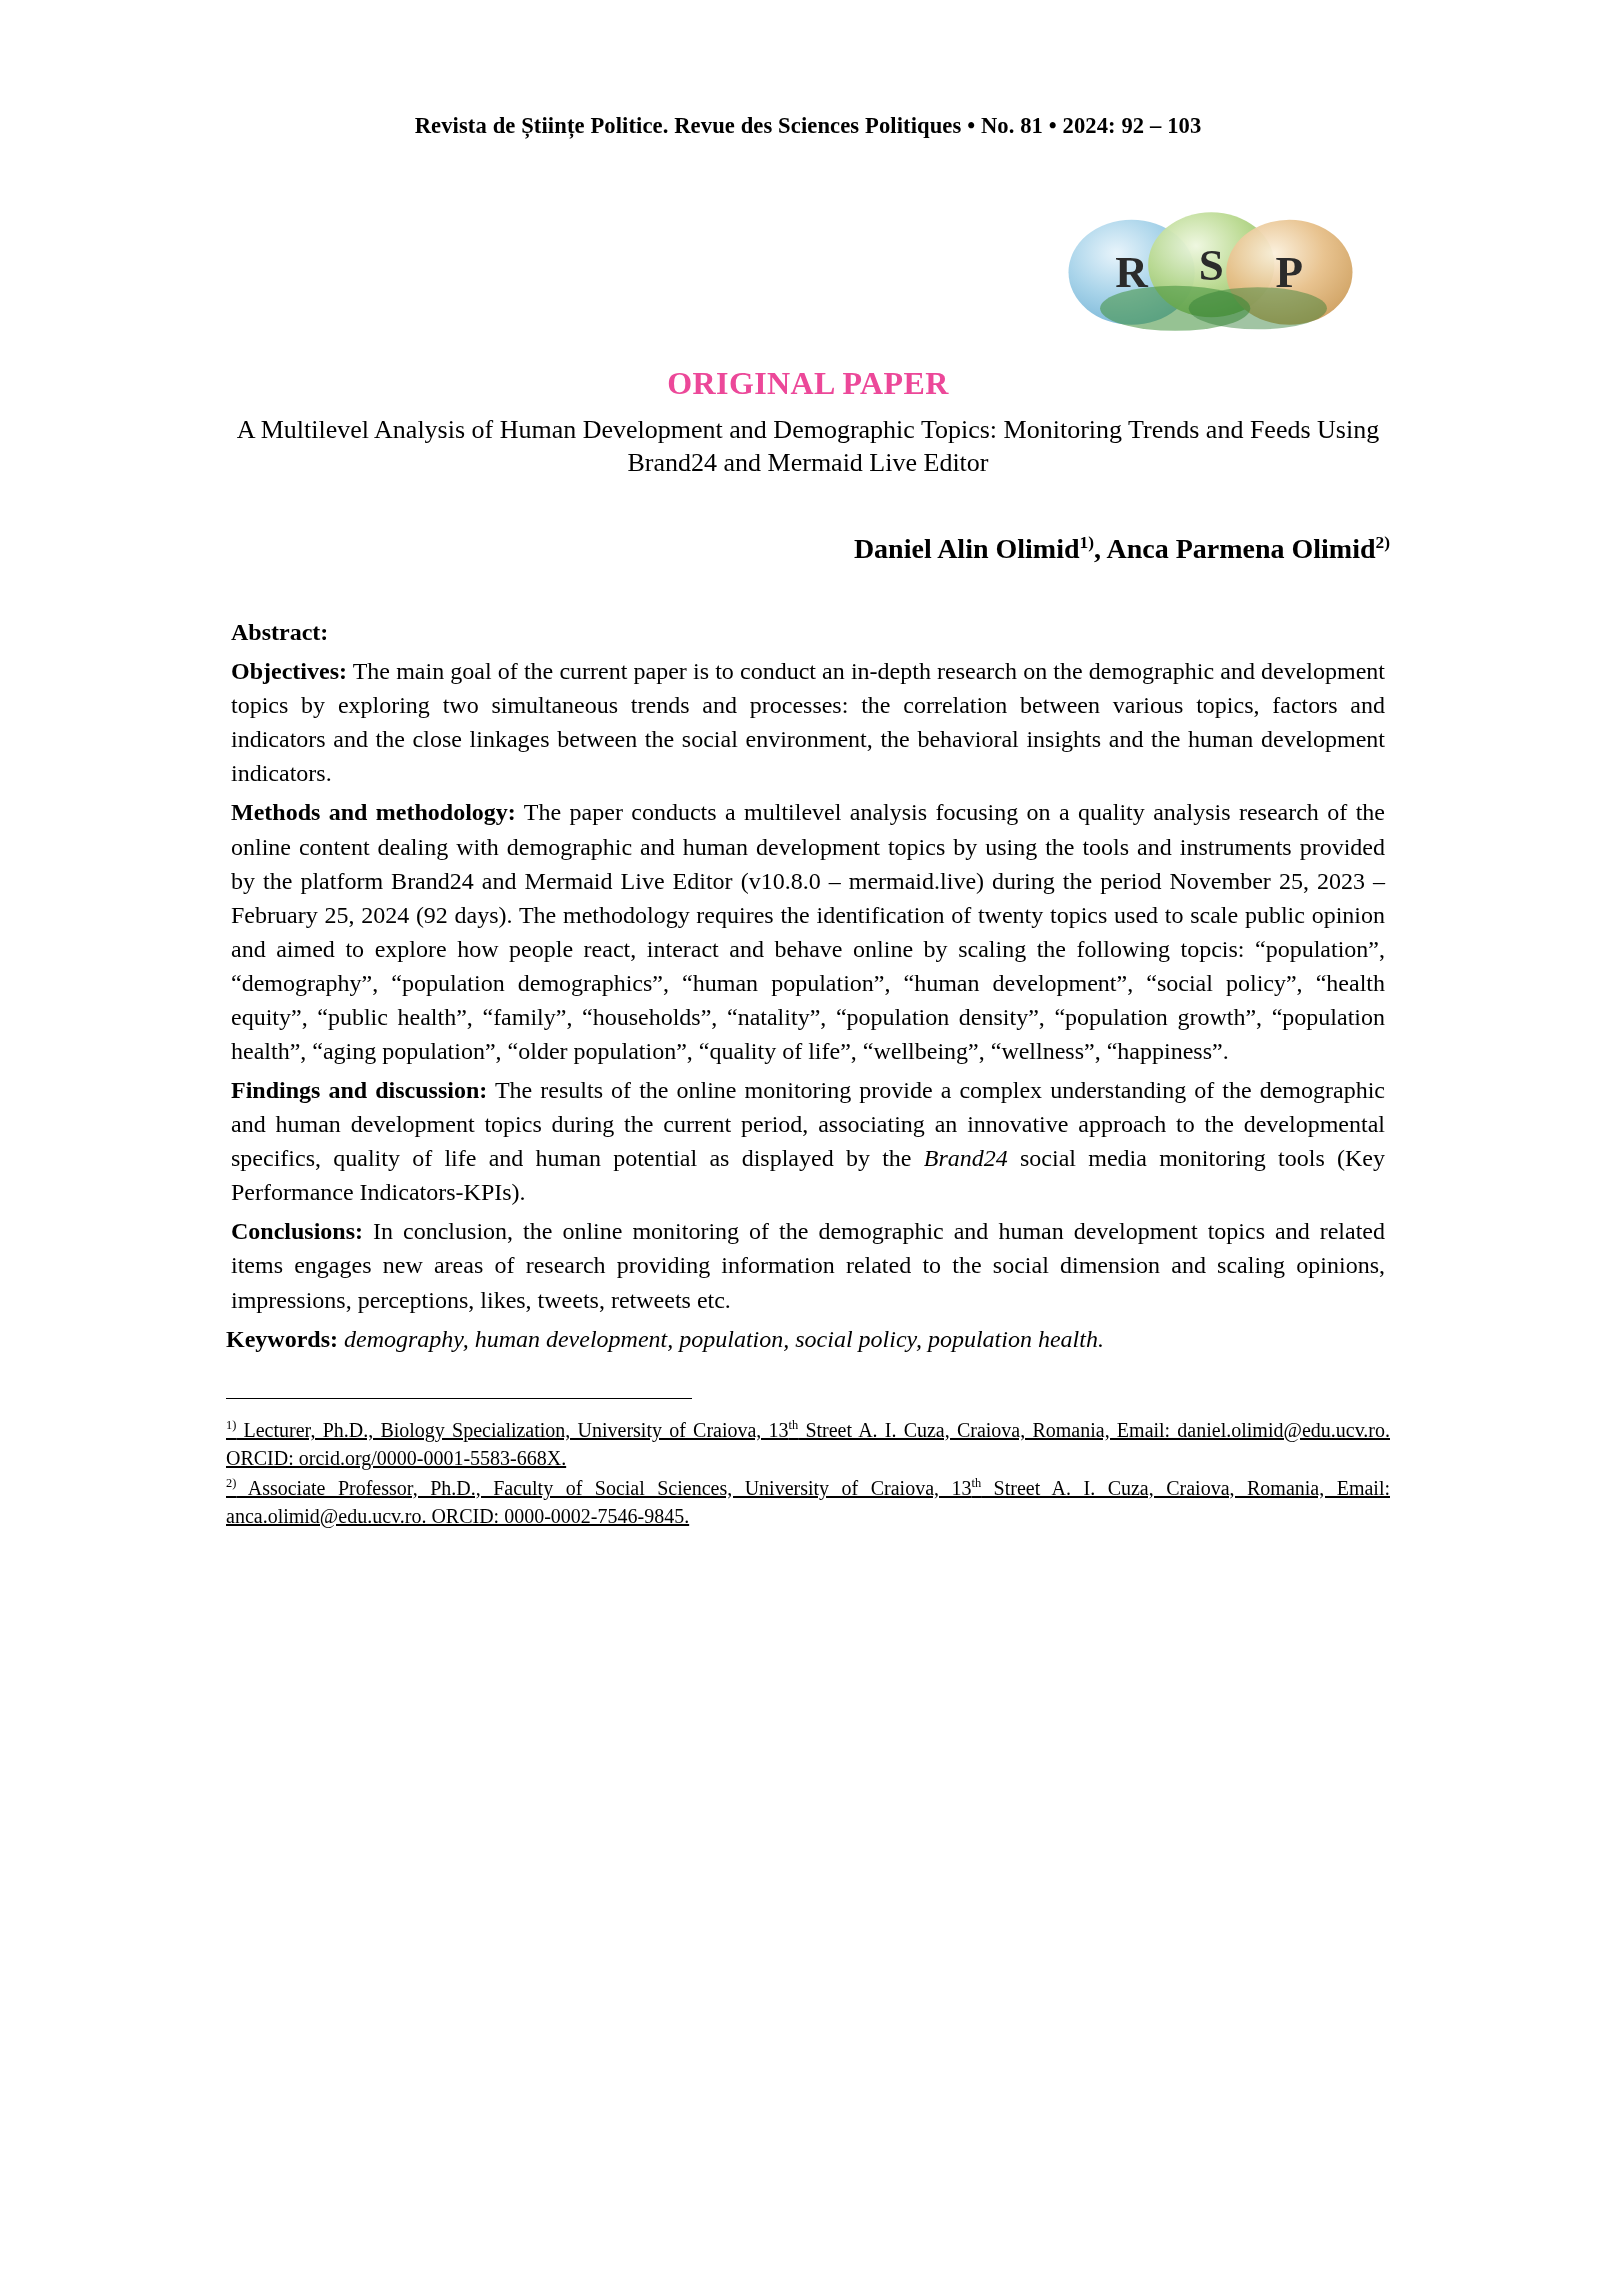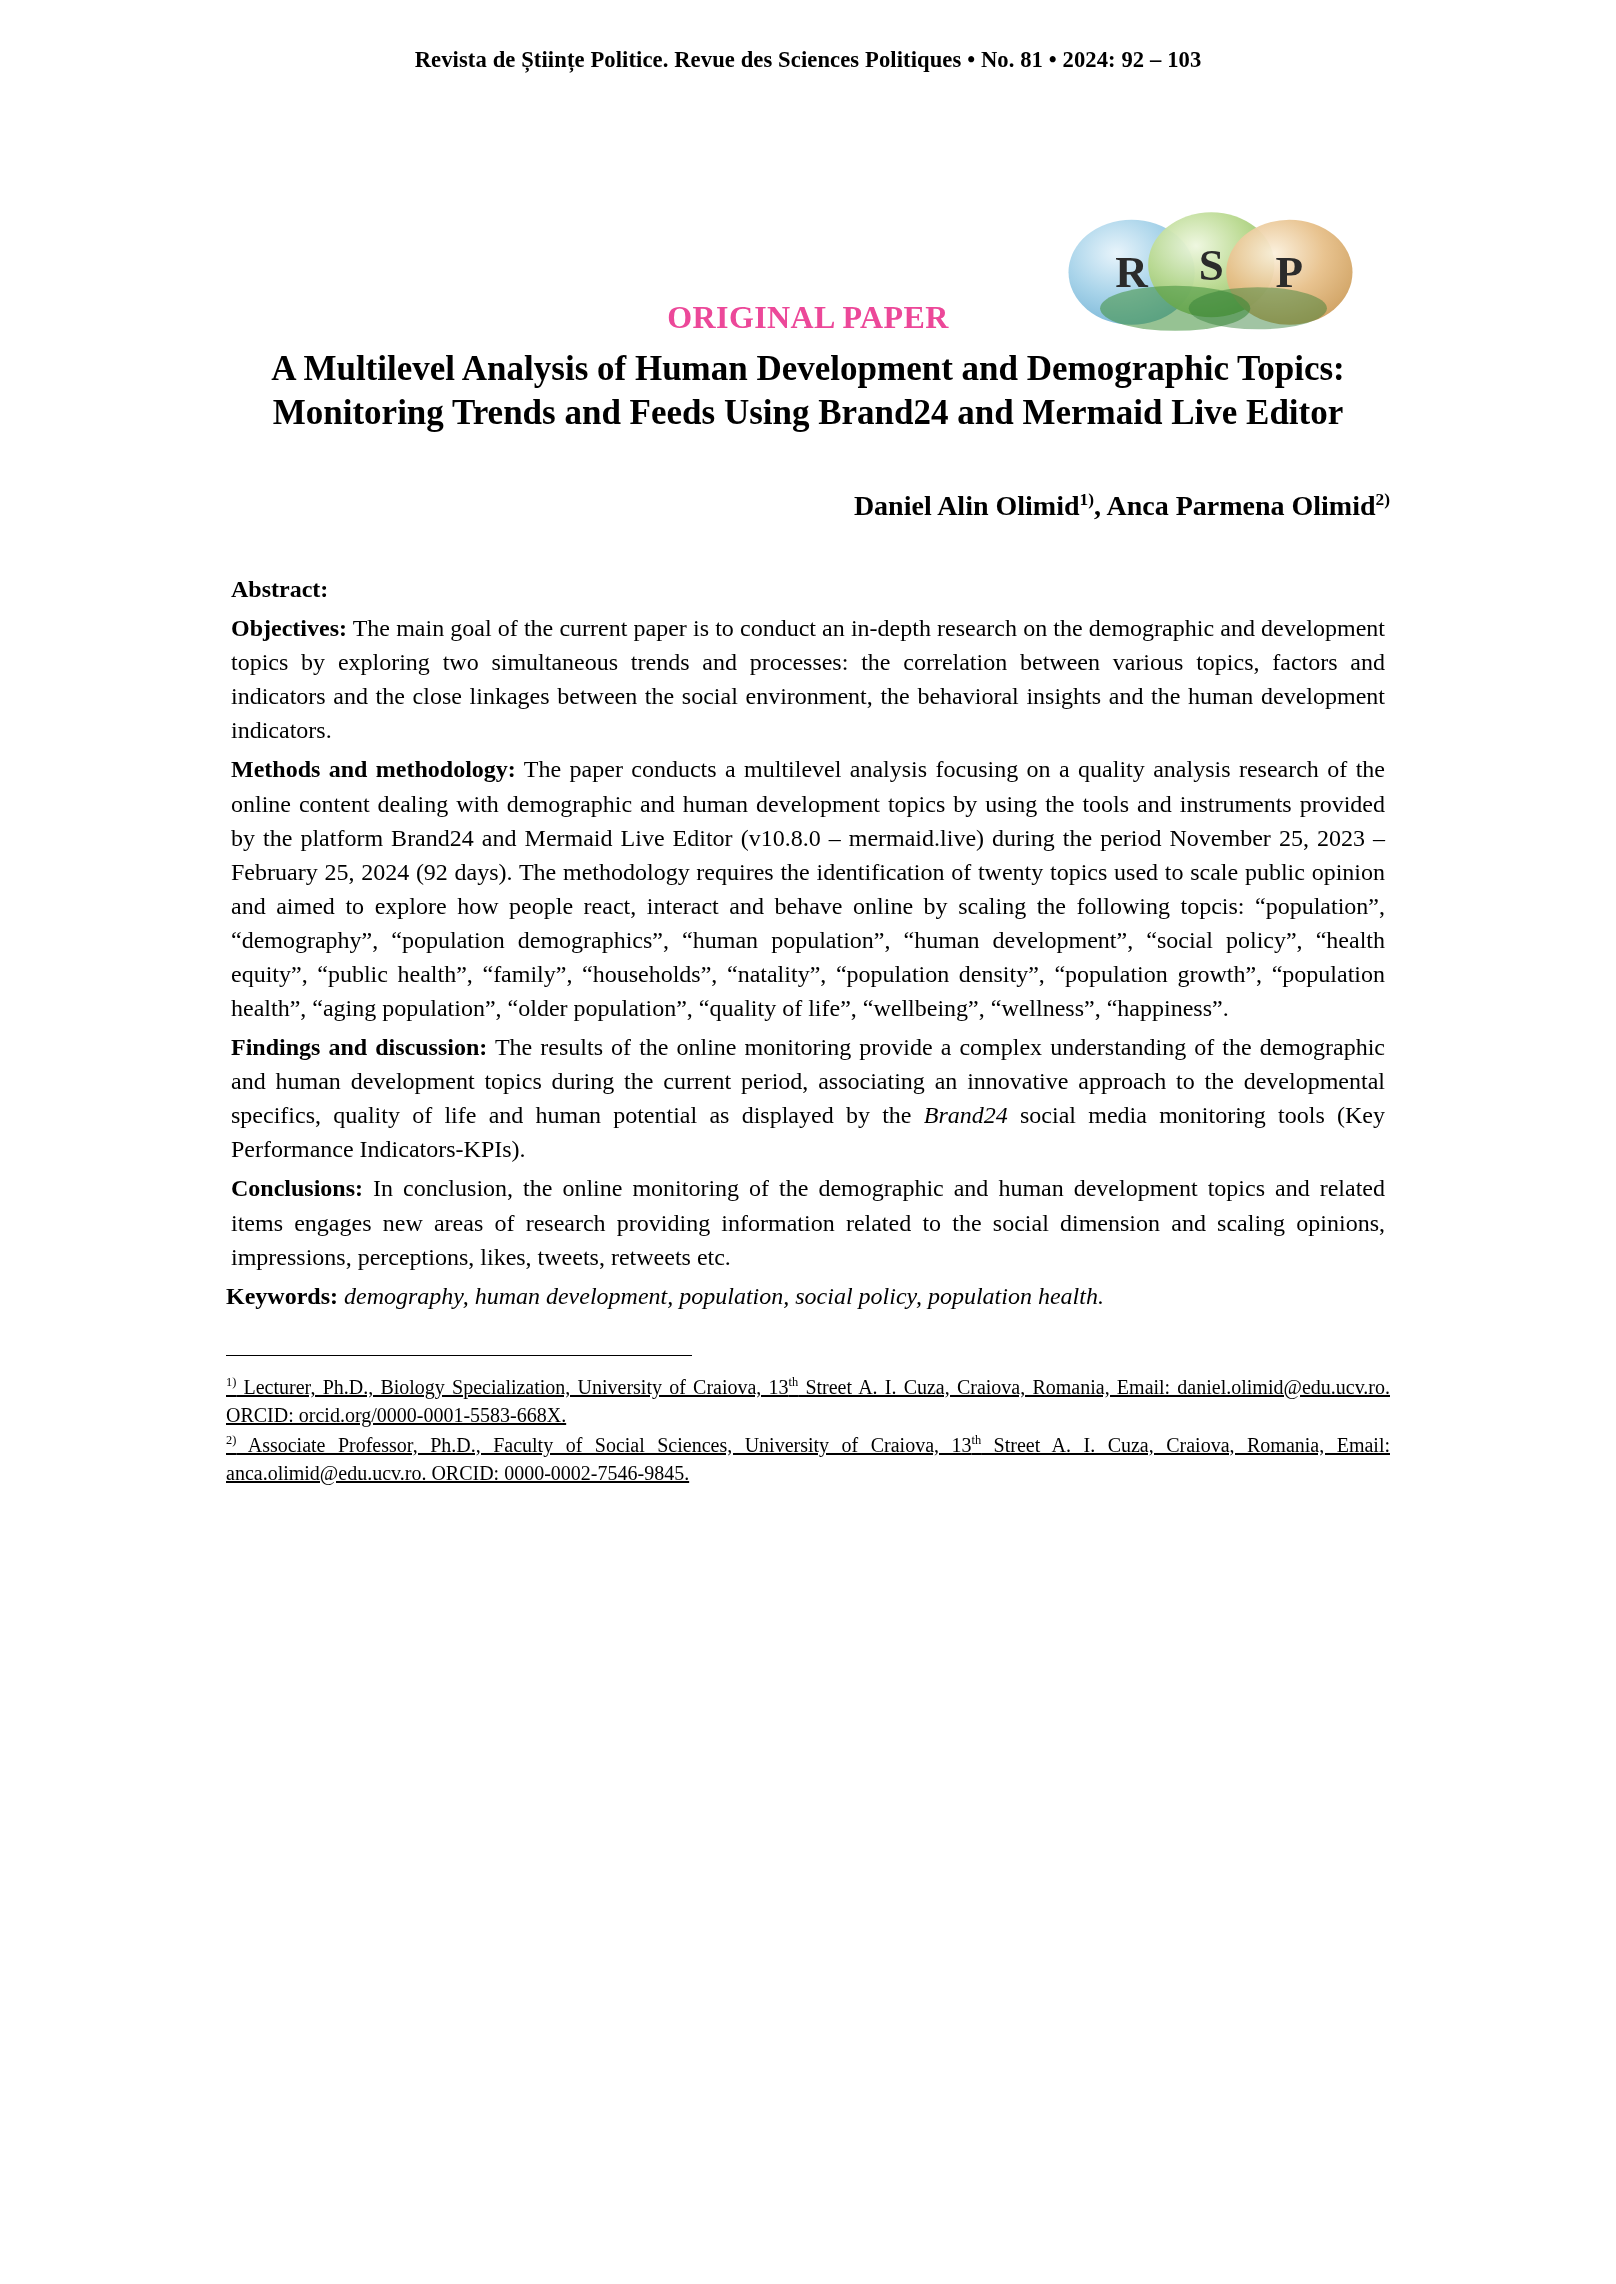--- a/index.html
+++ b/index.html
@@ -10,21 +10,21 @@
   body {
     font-family: "Liberation Serif", "DejaVu Serif", serif;
     color: #000000;
   }
   .page {
     width: 1616px;
     min-height: 2284px;
     box-sizing: border-box;
     background: #ffffff;
     position: relative;
-    padding: 47px 226px 45px 226px;
+    padding: 113px 226px 45px 226px;
   }
   .running-head {
     text-align: center;
     font-weight: bold;
     font-size: 22.6px;
     letter-spacing: 0.1px;
     margin: 0 0 30px 0;
   }
   .logo-wrap {
     position: absolute;
@@ -38,22 +38,22 @@
     text-align: center;
   }
   .original-paper {
     color: #ec4899;
     font-size: 32px;
     font-weight: bold;
     letter-spacing: 0.4px;
     margin-bottom: 10.5px;
   }
   .paper-title {
-    font-size: 35px;
-    font-weight: bold;
+    font-size: 26px;
+    font-weight: normal;
     line-height: 1.28;
     margin: 0 auto;
     max-width: 1218px;
   }
   .authors {
     text-align: right;
     font-size: 28px;
     font-weight: bold;
     margin-top: 54px;
     margin-bottom: 50px;

